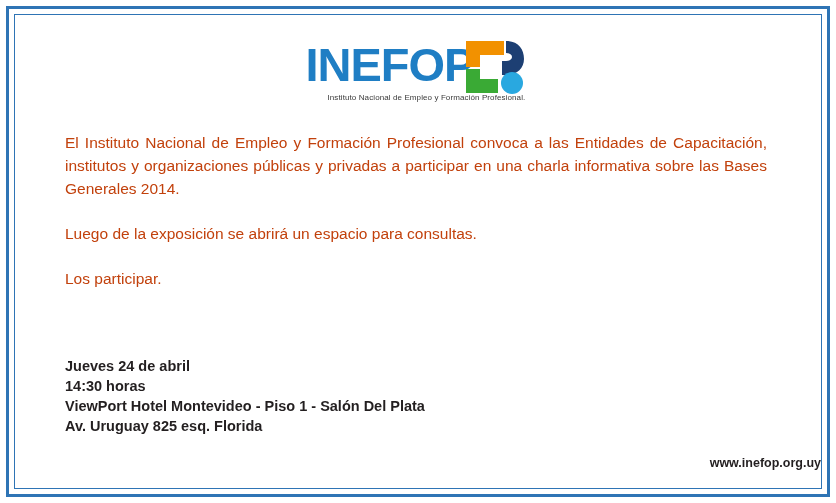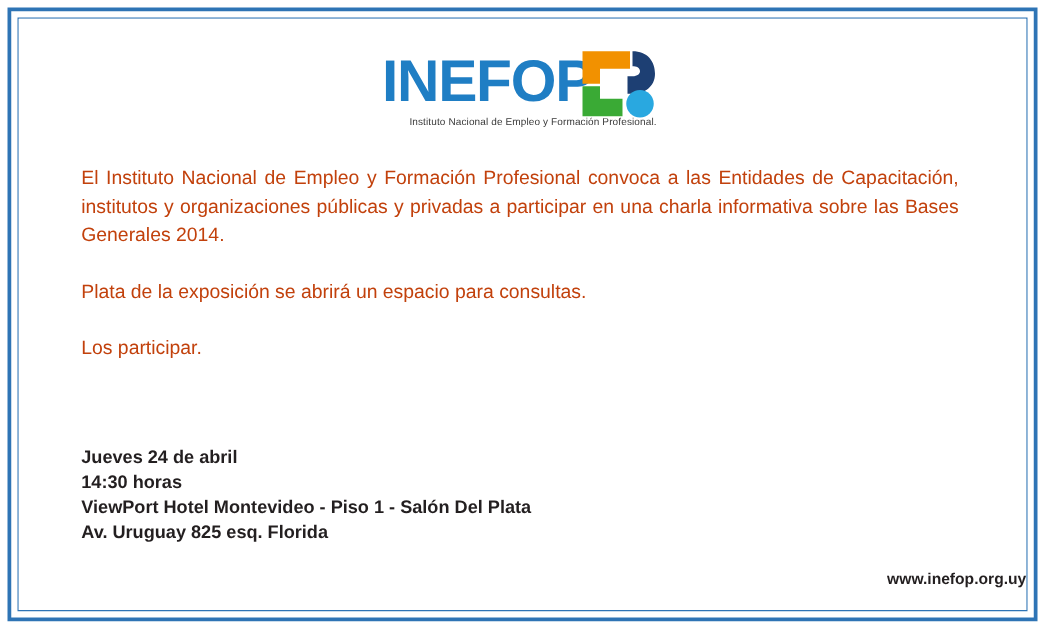--- a/index.html
+++ b/index.html
@@ -155,21 +155,21 @@
             <path d="M8,2 L46,2 L46,16 L22,16 L22,28 L8,28 Z" fill="#f29100"></path>
             <path d="M8,30 L22,30 L22,40 L40,40 L40,54 L8,54 Z" fill="#3aaa35"></path>
             <path d="M48,2 C60,2 66,10 66,20 C66,30 58,36 48,36 L44,36 L44,22 L48,22 C52,22 54,20 54,18 C54,15 51,14 48,14 Z" fill="#1d3f73"></path>
             <circle cx="54" cy="44" r="11" fill="#29a8e0"></circle>
           </svg>
         </div>
       </div>
     </div>
 
     <p class="para">El Instituto Nacional de Empleo y Formación Profesional convoca a las Entidades de Capacitación, institutos y organizaciones públicas y privadas a participar en una charla informativa sobre las Bases Generales 2014.</p>
-    <p class="para">Plata de la exposición se abrirá un espacio para consultas.</p>
+    <p class="para">Luego de la exposición se abrirá un espacio para consultas.</p>
     <p class="para last-gap">Los participar.</p>
 
     <div class="event">
       <div class="event-line">Jueves 24 de abril</div>
       <div class="event-line">14:30 horas</div>
       <div class="event-line">ViewPort Hotel Montevideo - Piso 1 - Salón Del Plata</div>
       <div class="event-line">Av. Uruguay 825 esq. Florida</div>
     </div>
 
     <div class="footer">www.inefop.org.uy</div>

